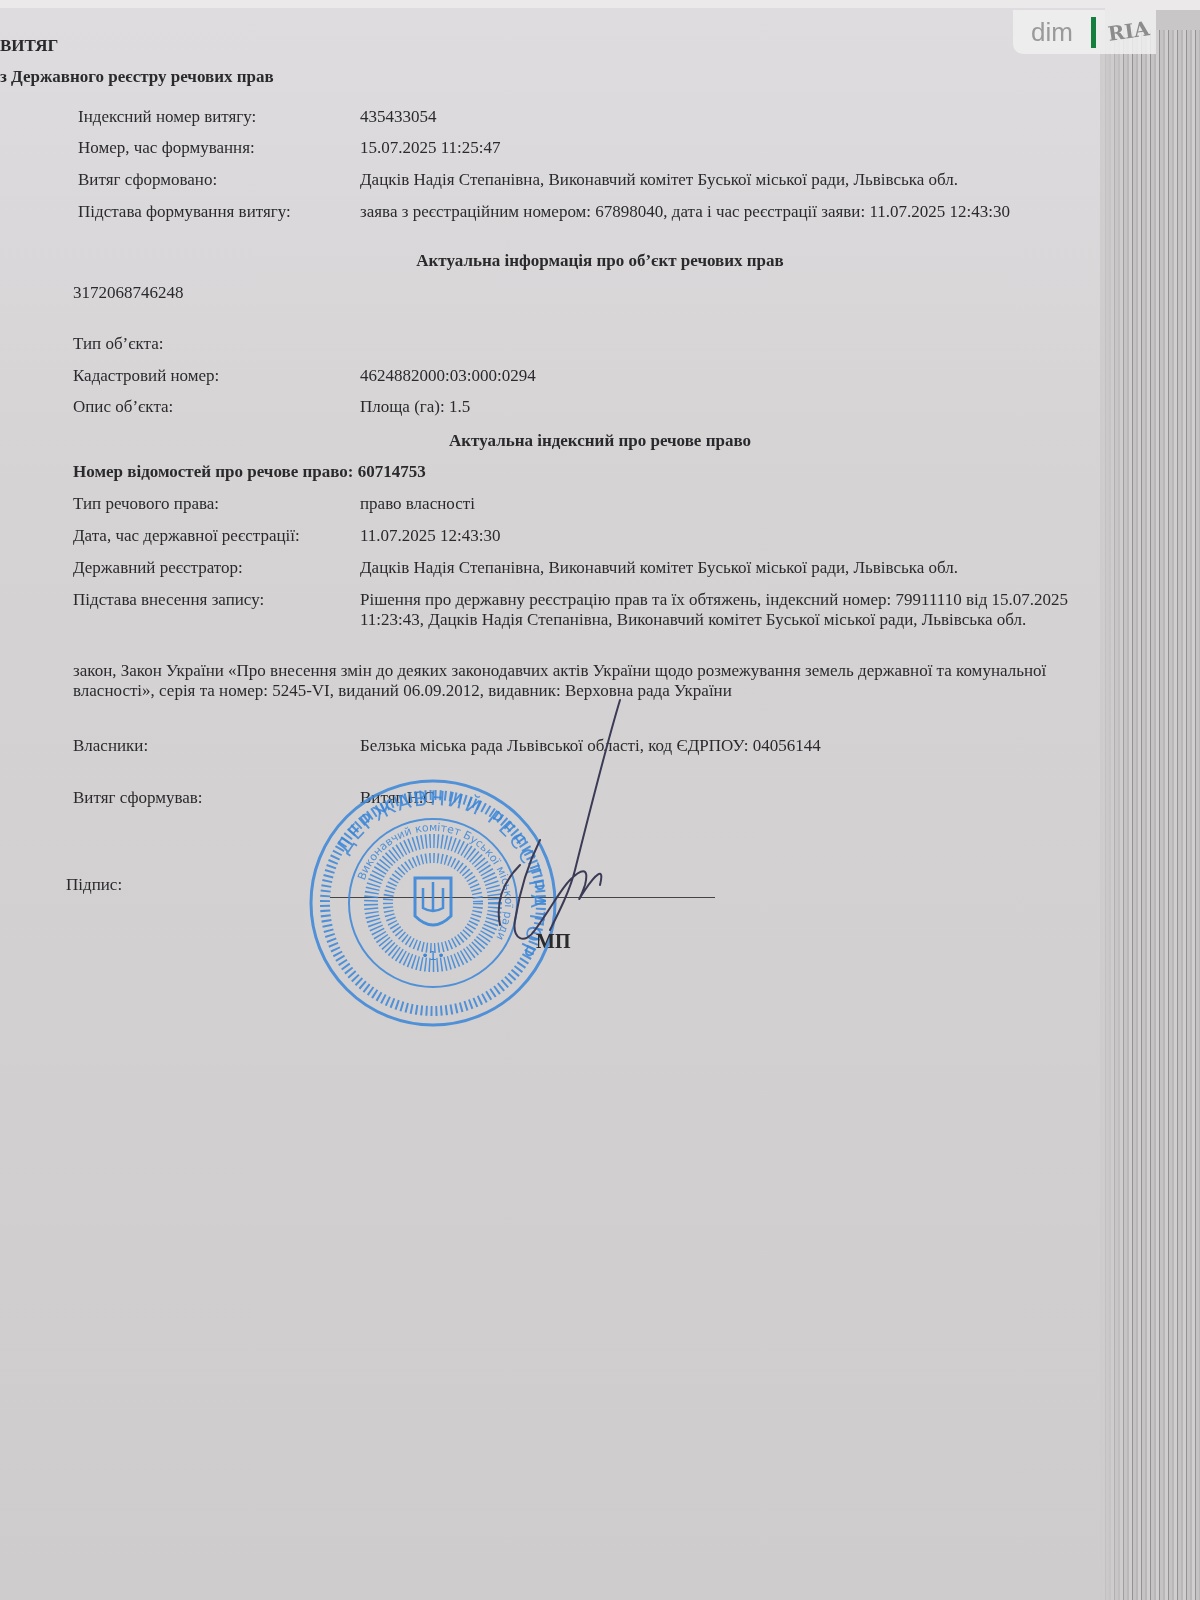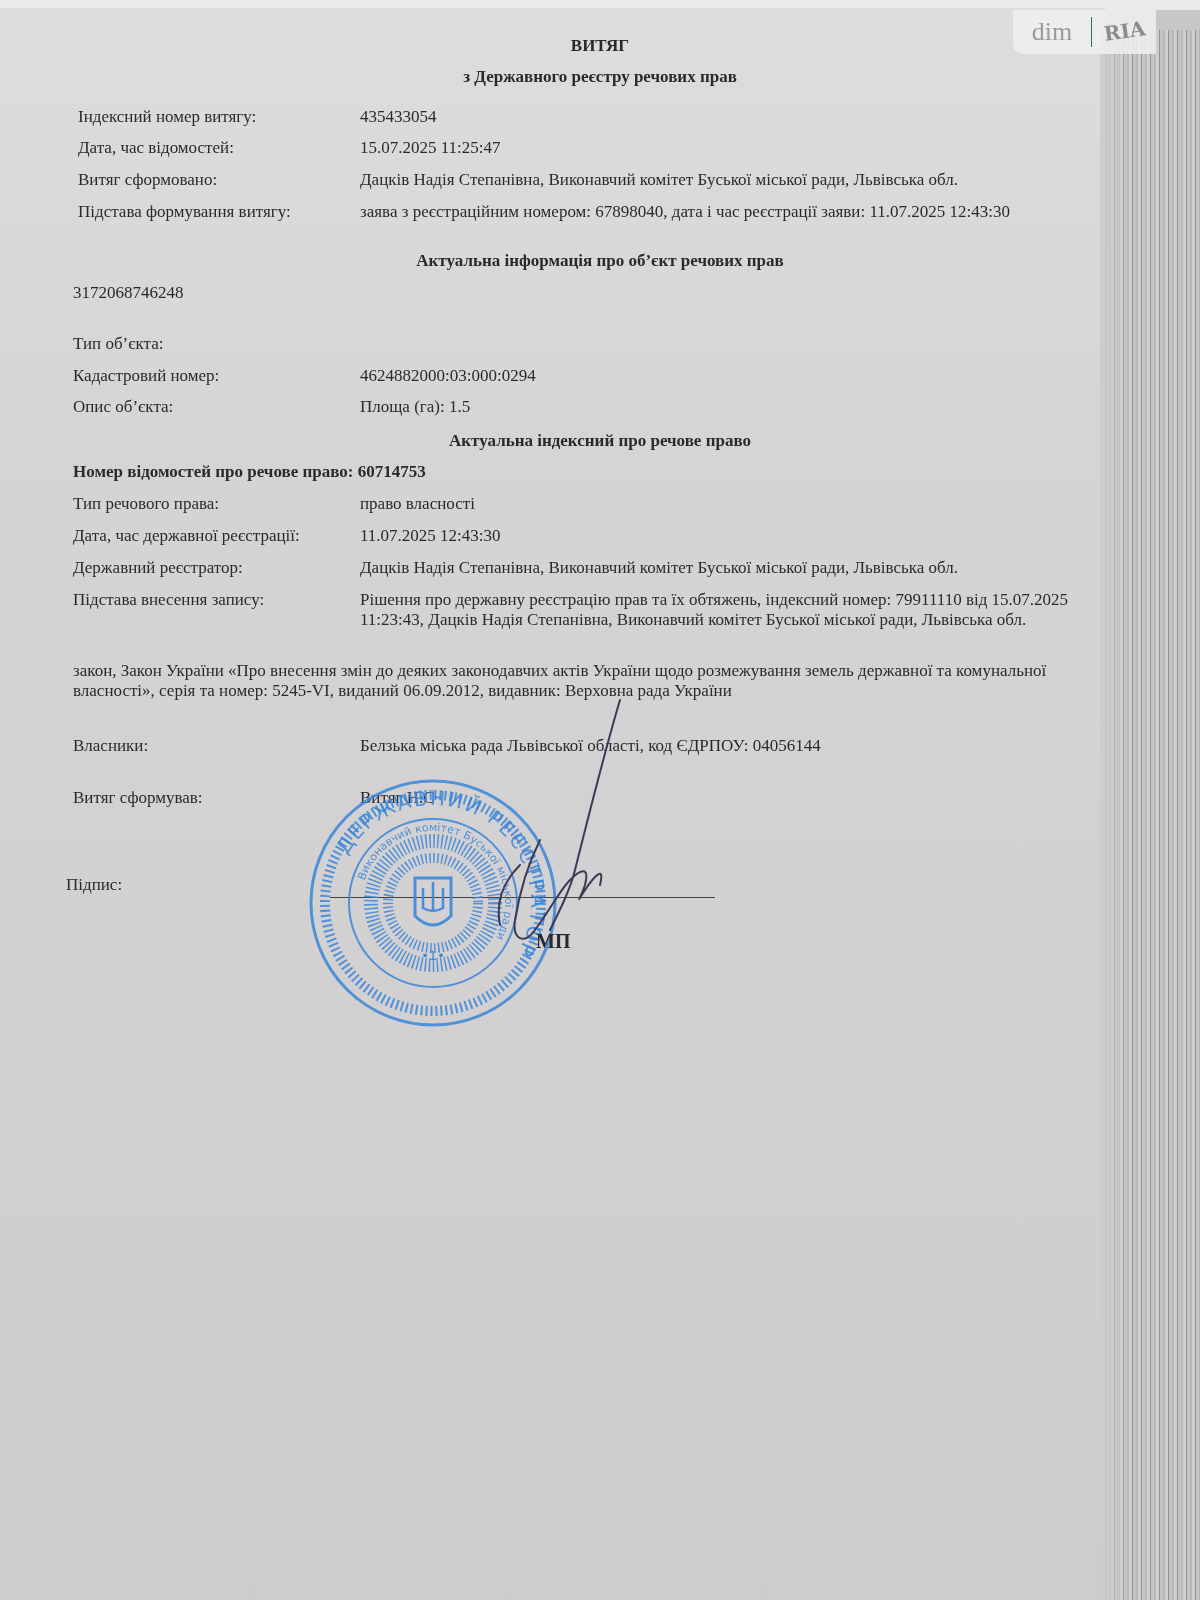--- a/index.html
+++ b/index.html
@@ -18,24 +18,24 @@
     position:absolute; right:0; top:30px; width:100px; height:1570px;
     background:repeating-linear-gradient(90deg,#b9b6b8 0 2px,#d2cfd1 2px 5px,#8f8c8e 5px 6px,#c6c3c5 6px 9px);
     opacity:.9;
   }
   .stack::before { content:""; position:absolute; left:0; top:0; width:30px; height:100%;
     background:linear-gradient(90deg,#cfcccd,rgba(207,204,205,0)); }
   .watermark {
     position:absolute; left:1013px; top:10px; width:143px; height:44px;
     background:rgba(240,240,240,.85); border-radius:0 0 0 10px; display:flex; align-items:center;
   }
-  .wm-dim { font-family:Liberation Serif, serif; font-size:26px; color:#9a9a9a; width:78px; text-align:center; border-right:1px solid #15803d; }
+  .wm-dim { font-family:Liberation Sans, sans-serif; font-size:26px; color:#9a9a9a; width:78px; text-align:center; border-right:5px solid #15803d; }
   .wm-ria { font-family:"DejaVu Serif",serif; font-weight:bold; font-size:20px; color:#8c8c8c; padding-left:12px; transform:rotate(-8deg); }
 
-  .title { position:absolute; left:0; width:1200px; text-align:center; font-weight:bold; }
+  .title { position:absolute; left:0; width:1200px; font-weight:bold; }
   .t1 { top:36px; font-size:17px; }
   .t2 { top:67px; font-size:17px; }
   .sec { position:absolute; left:0; width:1200px; text-align:center; font-weight:bold; font-size:17px; }
 
   .row { position:absolute; left:78px; width:1000px; font-size:17px; line-height:20px; display:flex; }
   .row .lbl { width:282px; flex:none; }
   .row .val { flex:1; }
   .bold-line { position:absolute; left:73px; font-size:17px; font-weight:bold;text-align:center; }
 
   .sig-line { position:absolute; left:330px; top:897px; width:385px; height:1px; background:#444; }
@@ -56,21 +56,21 @@
 </div>
 
 <div class="title t1">ВИТЯГ</div>
 <div class="title t2">з Державного реєстру речових прав</div>
 
 <div class="row" style="top:107px">
   <span class="lbl">Індексний номер витягу:</span>
   <span class="val">435433054</span>
 </div>
 <div class="row" style="top:138px">
-  <span class="lbl">Дата, час відомостей:</span>
+  <span class="lbl">Номер, час формування:</span>
   <span class="val">15.07.2025 11:25:47</span>
 </div>
 <div class="row" style="top:170px">
   <span class="lbl">Витяг сформовано:</span>
   <span class="val">Дацків Надія Степанівна, Виконавчий комітет Буської міської ради, Львівська обл.</span>
 </div>
 <div class="row" style="top:202px">
   <span class="lbl">Підстава формування витягу:</span>
   <span class="val">заява з реєстраційним номером: 67898040, дата і час реєстрації заяви: 11.07.2025 12:43:30</span>
 </div>

